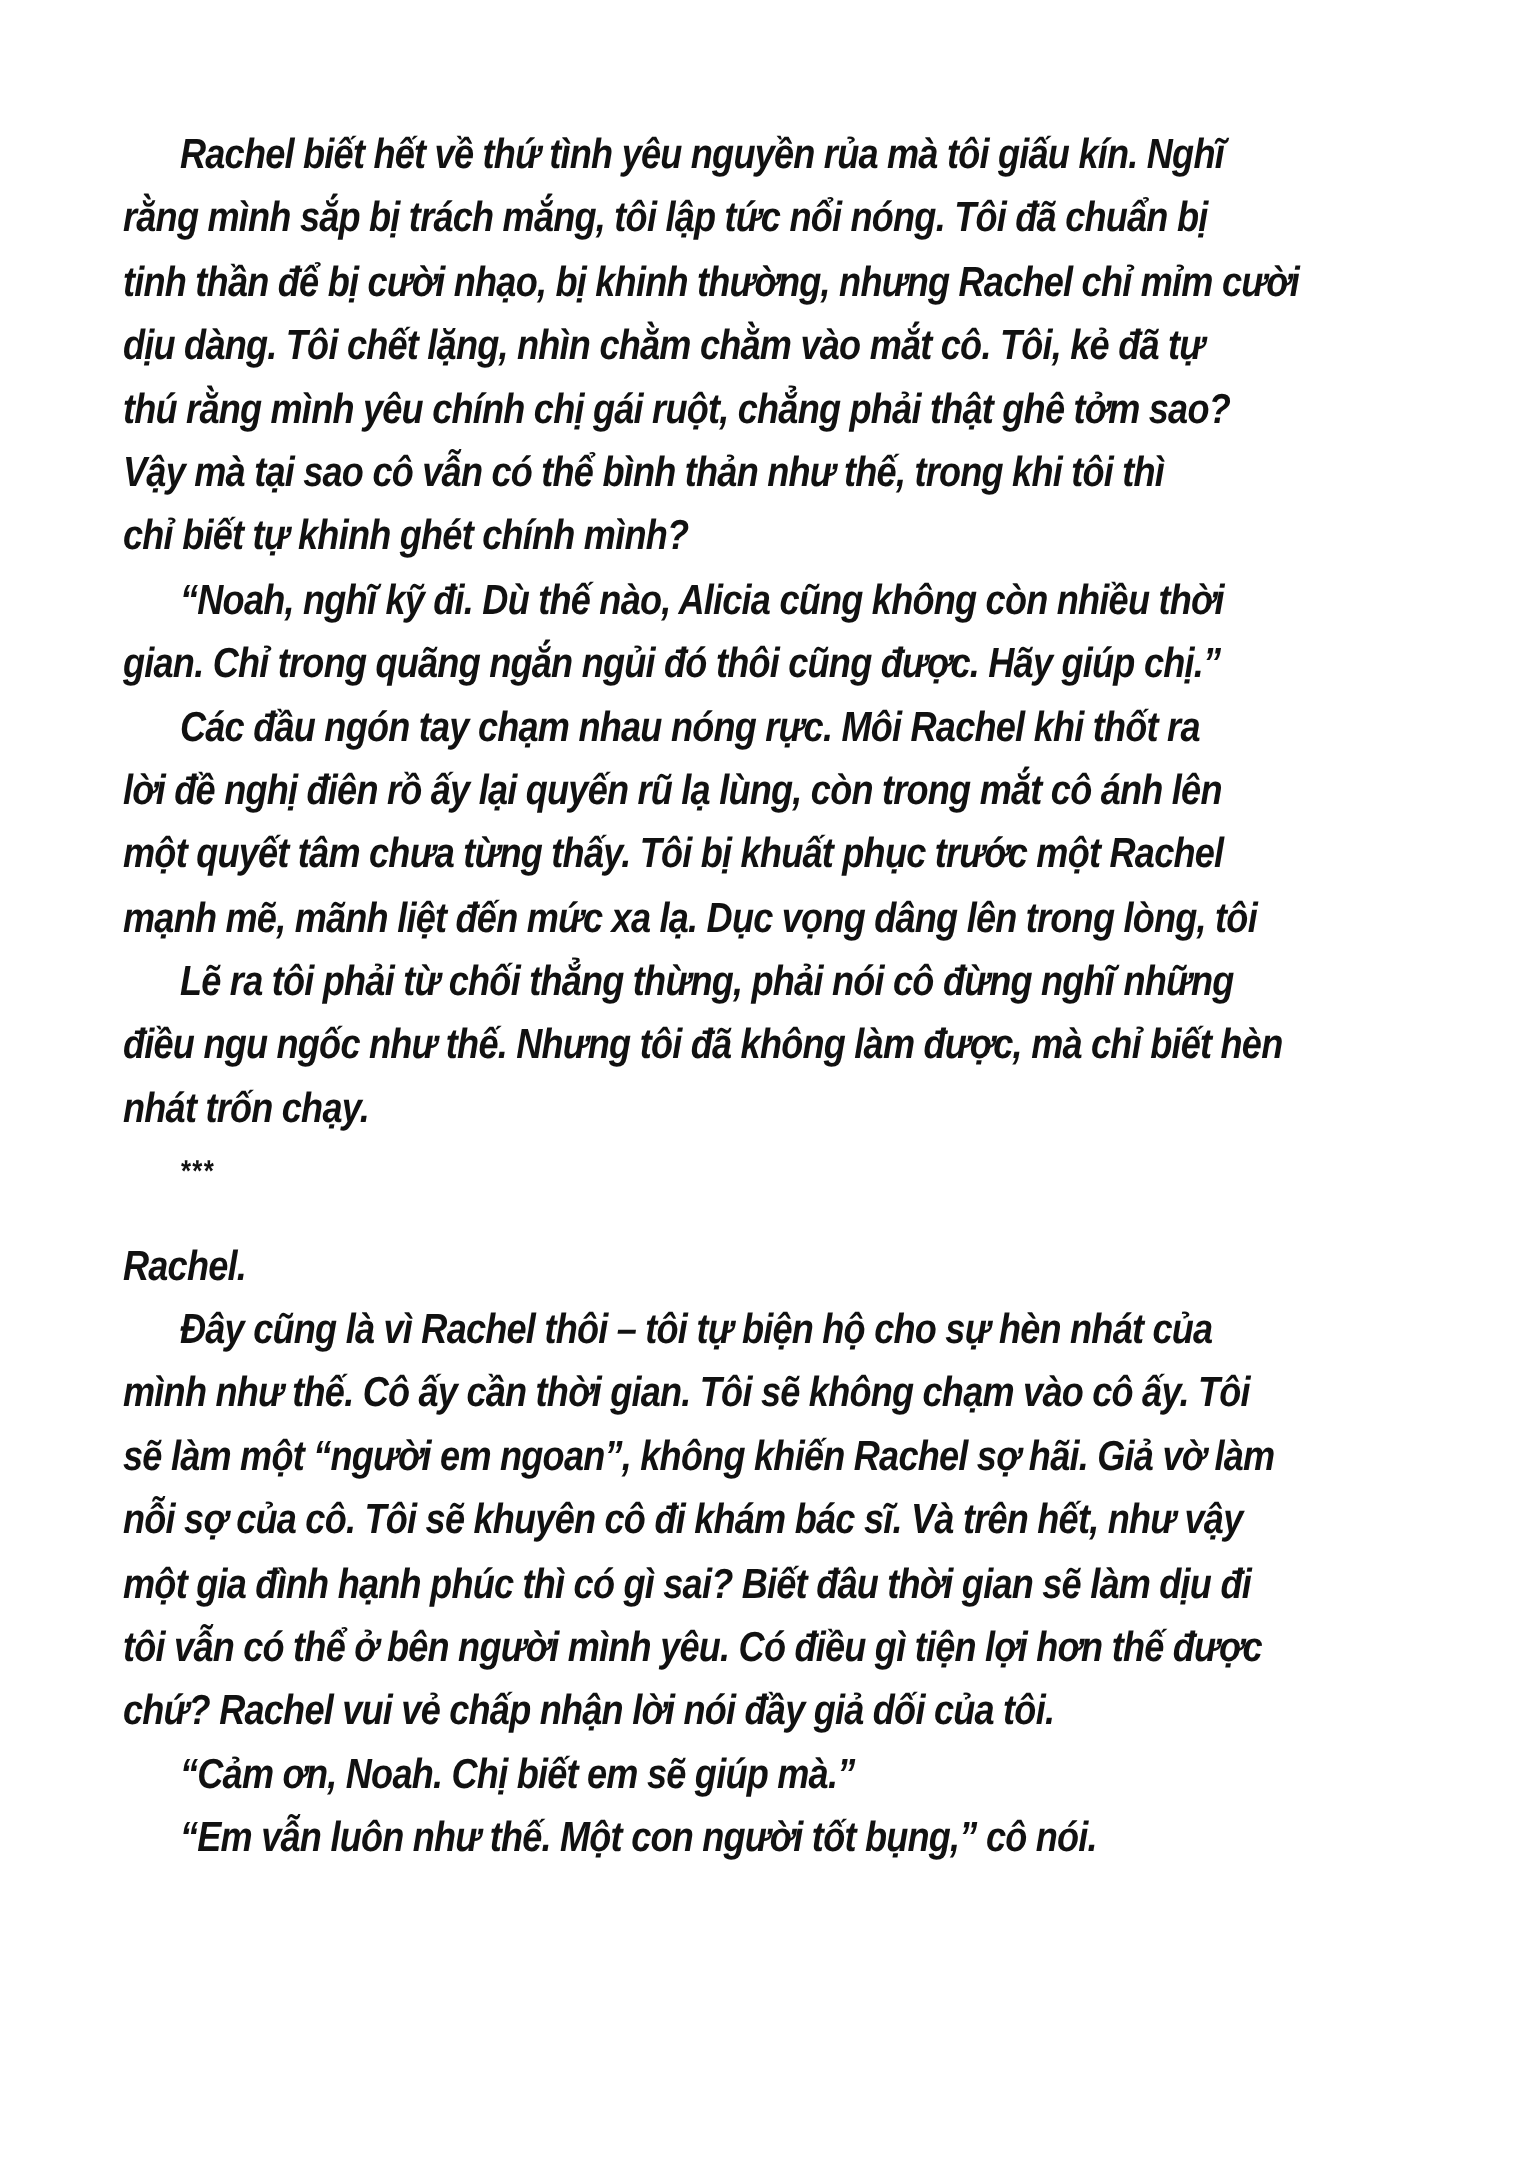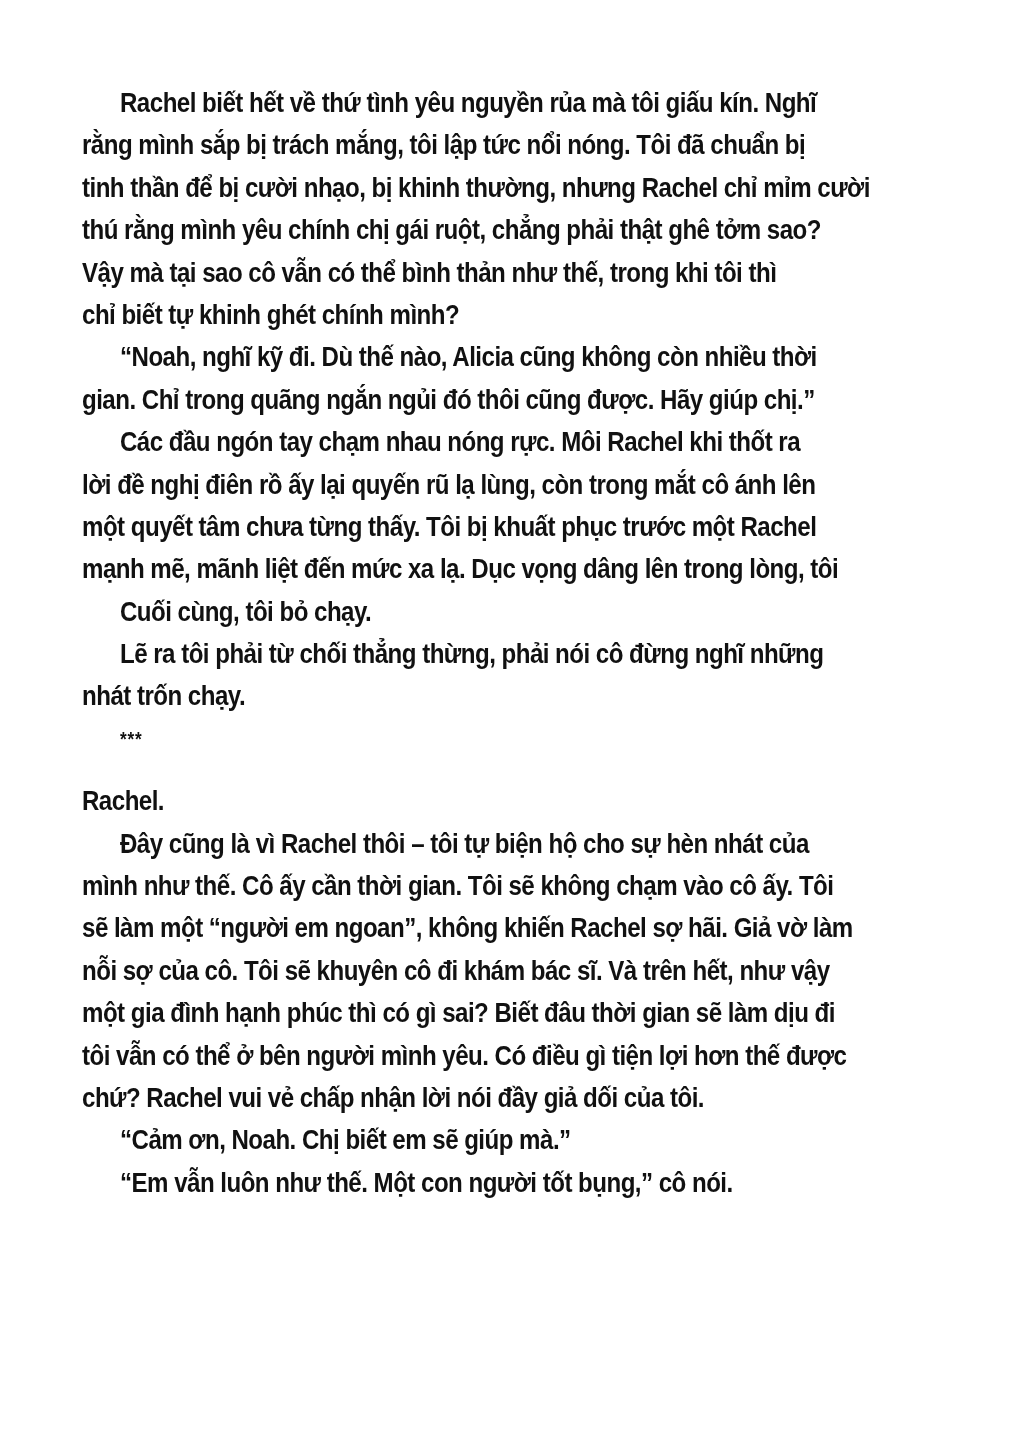--- a/index.html
+++ b/index.html
@@ -22,51 +22,53 @@
     .line {
       height: 42.4px;
       line-height: 42.4px;
       white-space: nowrap;
       font-family: "Liberation Sans", "DejaVu Sans", sans-serif;
       font-weight: bold;
       font-size: 28px;
       color: #111111;
       transform-origin: 0 50%;
       letter-spacing: -0.6px;
+      font-style: italic;
     }
     .line > span {
       display: inline-block;
       transform: scaleX(0.86);
       transform-origin: 0 50%;
     }
     .indent { padding-left: 38px; }
     .sep {
       font-size: 20px;
       letter-spacing: 1px;
     }
     .gap { height: 20px; }
   </style>
 </head>
 <body>
 
 <div class="page">
   <div class="line indent"><span>Rachel biết hết về thứ tình yêu nguyền rủa mà tôi giấu kín. Nghĩ</span></div>
   <div class="line"><span>rằng mình sắp bị trách mắng, tôi lập tức nổi nóng. Tôi đã chuẩn bị</span></div>
   <div class="line"><span>tinh thần để bị cười nhạo, bị khinh thường, nhưng Rachel chỉ mỉm cười</span></div>
+  <div class="line"><span>dịu dàng. Tôi chết lặng, nhìn chằm chằm vào mắt cô. Tôi, kẻ đã tự</span></div>
   <div class="line"><span>thú rằng mình yêu chính chị gái ruột, chẳng phải thật ghê tởm sao?</span></div>
   <div class="line"><span>Vậy mà tại sao cô vẫn có thể bình thản như thế, trong khi tôi thì</span></div>
   <div class="line"><span>chỉ biết tự khinh ghét chính mình?</span></div>
   <div class="line indent"><span>“Noah, nghĩ kỹ đi. Dù thế nào, Alicia cũng không còn nhiều thời</span></div>
   <div class="line"><span>gian. Chỉ trong quãng ngắn ngủi đó thôi cũng được. Hãy giúp chị.”</span></div>
   <div class="line indent"><span>Các đầu ngón tay chạm nhau nóng rực. Môi Rachel khi thốt ra</span></div>
   <div class="line"><span>lời đề nghị điên rồ ấy lại quyến rũ lạ lùng, còn trong mắt cô ánh lên</span></div>
   <div class="line"><span>một quyết tâm chưa từng thấy. Tôi bị khuất phục trước một Rachel</span></div>
   <div class="line"><span>mạnh mẽ, mãnh liệt đến mức xa lạ. Dục vọng dâng lên trong lòng, tôi</span></div>
-  <div class="line indent"><span>Cuối cùng, tôi bỏ chạy.</span></div>
   <div class="line indent"><span>Lẽ ra tôi phải từ chối thẳng thừng, phải nói cô đừng nghĩ những</span></div>
+  <div class="line"><span>điều ngu ngốc như thế. Nhưng tôi đã không làm được, mà chỉ biết hèn</span></div>
   <div class="line"><span>nhát trốn chạy.</span></div>
   <div class="line indent sep"><span>***</span></div>
   <div class="gap"></div>
   <div class="line"><span>Rachel.</span></div>
   <div class="line indent"><span>Đây cũng là vì Rachel thôi – tôi tự biện hộ cho sự hèn nhát của</span></div>
   <div class="line"><span>mình như thế. Cô ấy cần thời gian. Tôi sẽ không chạm vào cô ấy. Tôi</span></div>
   <div class="line"><span>sẽ làm một “người em ngoan”, không khiến Rachel sợ hãi. Giả vờ làm</span></div>
   <div class="line"><span>nỗi sợ của cô. Tôi sẽ khuyên cô đi khám bác sĩ. Và trên hết, như vậy</span></div>
   <div class="line"><span>một gia đình hạnh phúc thì có gì sai? Biết đâu thời gian sẽ làm dịu đi</span></div>
   <div class="line"><span>tôi vẫn có thể ở bên người mình yêu. Có điều gì tiện lợi hơn thế được</span></div>

